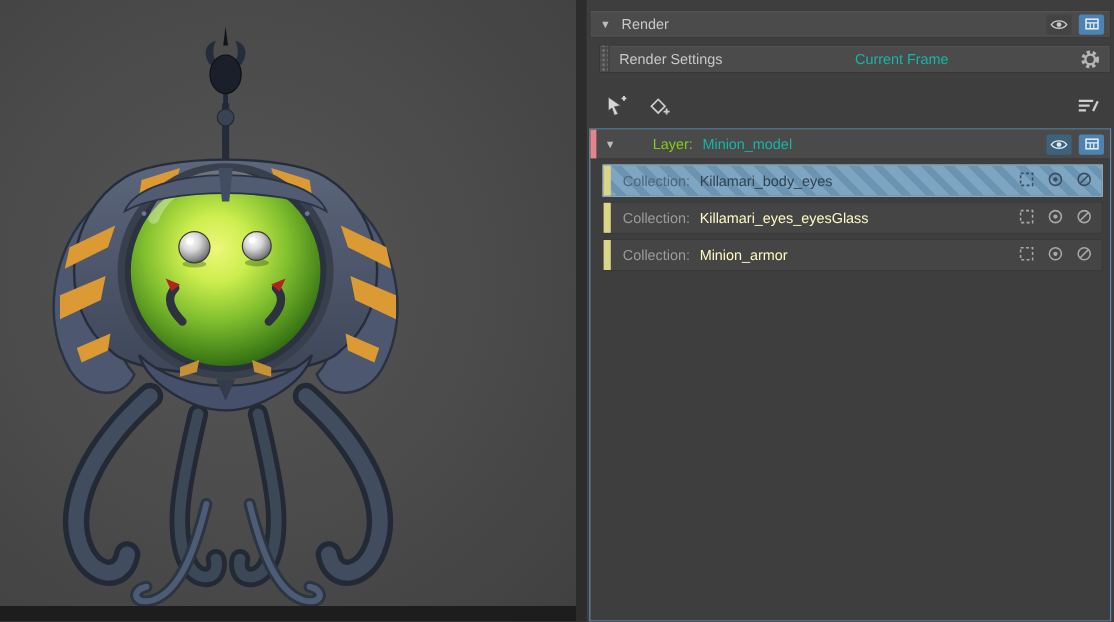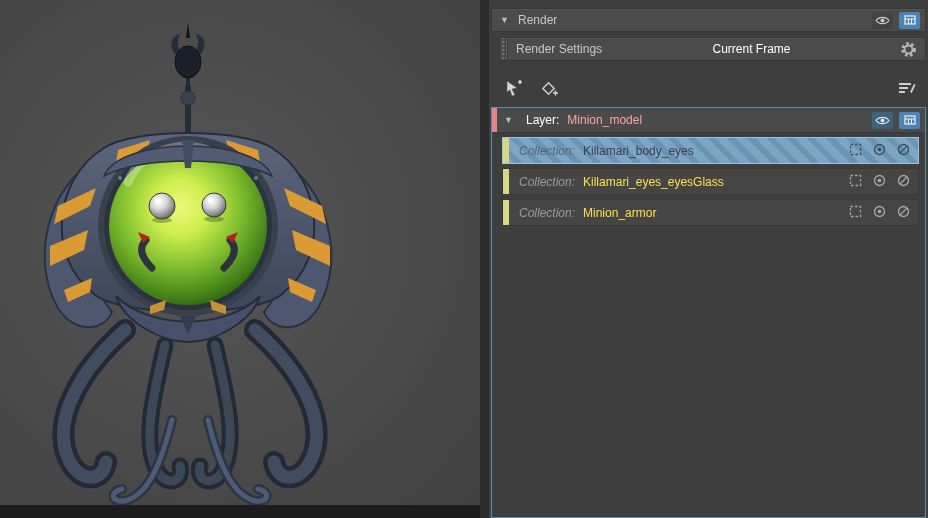--- a/index.html
+++ b/index.html
@@ -21,48 +21,48 @@
 
   .row { display:flex; align-items:center; height:24px; background:#4b4b4b;
     border:1px solid #373737; box-shadow: inset 0 1px 0 rgba(255,255,255,.05); }
   .scene-row { padding-left:8px; }
   .tri { font-size:9px; color:#bdbdbd; margin-right:8px; width:10px; }
   .sub { margin-left:8px; margin-top:5px; display:flex; flex-direction:column; gap:5px; }
   .grip { width:8px; align-self:stretch; margin-right:8px;
     background-image: radial-gradient(#6f6f6f 1px, transparent 1.3px);
     background-size:4px 4px; background-position:1px 2px; border-right:1px solid #3c3c3c; }
   .rs-row { position:relative;justify-content:flex-end; }
-  .rs-value { position:absolute; left:50%; color:#ffffff; }
+  .rs-value { position:absolute; left:50%; color:#14b8a6; }
   .right-cluster { margin-left:auto; display:flex; align-items:center; gap:6px; padding-right:5px; }
 
   .chip { width:21px; height:17px; border-radius:2px; display:flex; align-items:center;
     justify-content:center; color:#c9c9c9; }
   .chip.plain { background:rgba(0,0,0,0.10); }
   .chip.eyeblue { background:#3f627c; color:#dce8f2; }
   .chip.blue { background:#4d83b2; }
 
   .toolbar { margin-top:13px; height:28px; display:flex; align-items:center; gap:12px;
     padding:0 8px 0 10px; }
   .tool { display:flex; align-items:center; justify-content:center; width:24px; height:24px; }
   .tool.last { margin-left:auto; }
 
   
   .layer-box { margin-top:5px; flex:1; border:1px solid #5b8cae; display:flex;
     flex-direction:column; background:#3e3e3e; }
   .layer-header { display:flex; align-items:center; height:25px; background:#4a4a4a;
     border-bottom:1px solid #383838; }
   .pink-strip { width:5px; align-self:stretch; background:#e2858c; }
-  .layer-label { color:#ffffff; margin-left:4px; }
-  .layer-name { color:#fca5a5; margin-left:8px; }
+  .layer-label { color:#84cc16; margin-left:22px; }
+  .layer-name { color:#14b8a6; margin-left:8px; }
 
   .collection { display:flex; align-items:center; height:27px; margin:4px 6px 0 10px;
     background:#454545; border:1px solid #393939; color:#a9a9a9; }
   .cstrip { width:6px; align-self:stretch; background:#d9d687; flex:0 0 6px; }
-  .clabel { margin-left:10px; color:#9b9b9b;font-style:italic; }
-  .cname { margin-left:8px; color:#fde047; }
+  .clabel { margin-left:10px; color:#9b9b9b; }
+  .cname { margin-left:8px; color:#fef9c3; }
   .cicons { margin-left:auto; display:flex; align-items:center; gap:11px; padding-right:8px;
     color:#a8a8a8; }
   .collection.selected { background:repeating-linear-gradient(45deg, #7ea5c2 0 8px, #6b94b2 8px 14px);
     border:1px solid #9cc3de; }
   .collection.selected .clabel { color:#51657a; }
   .collection.selected .cname { color:#33424f; }
   .collection.selected .cicons { color:#3b4d5d; }
 </style>
 </head>
 <body>

